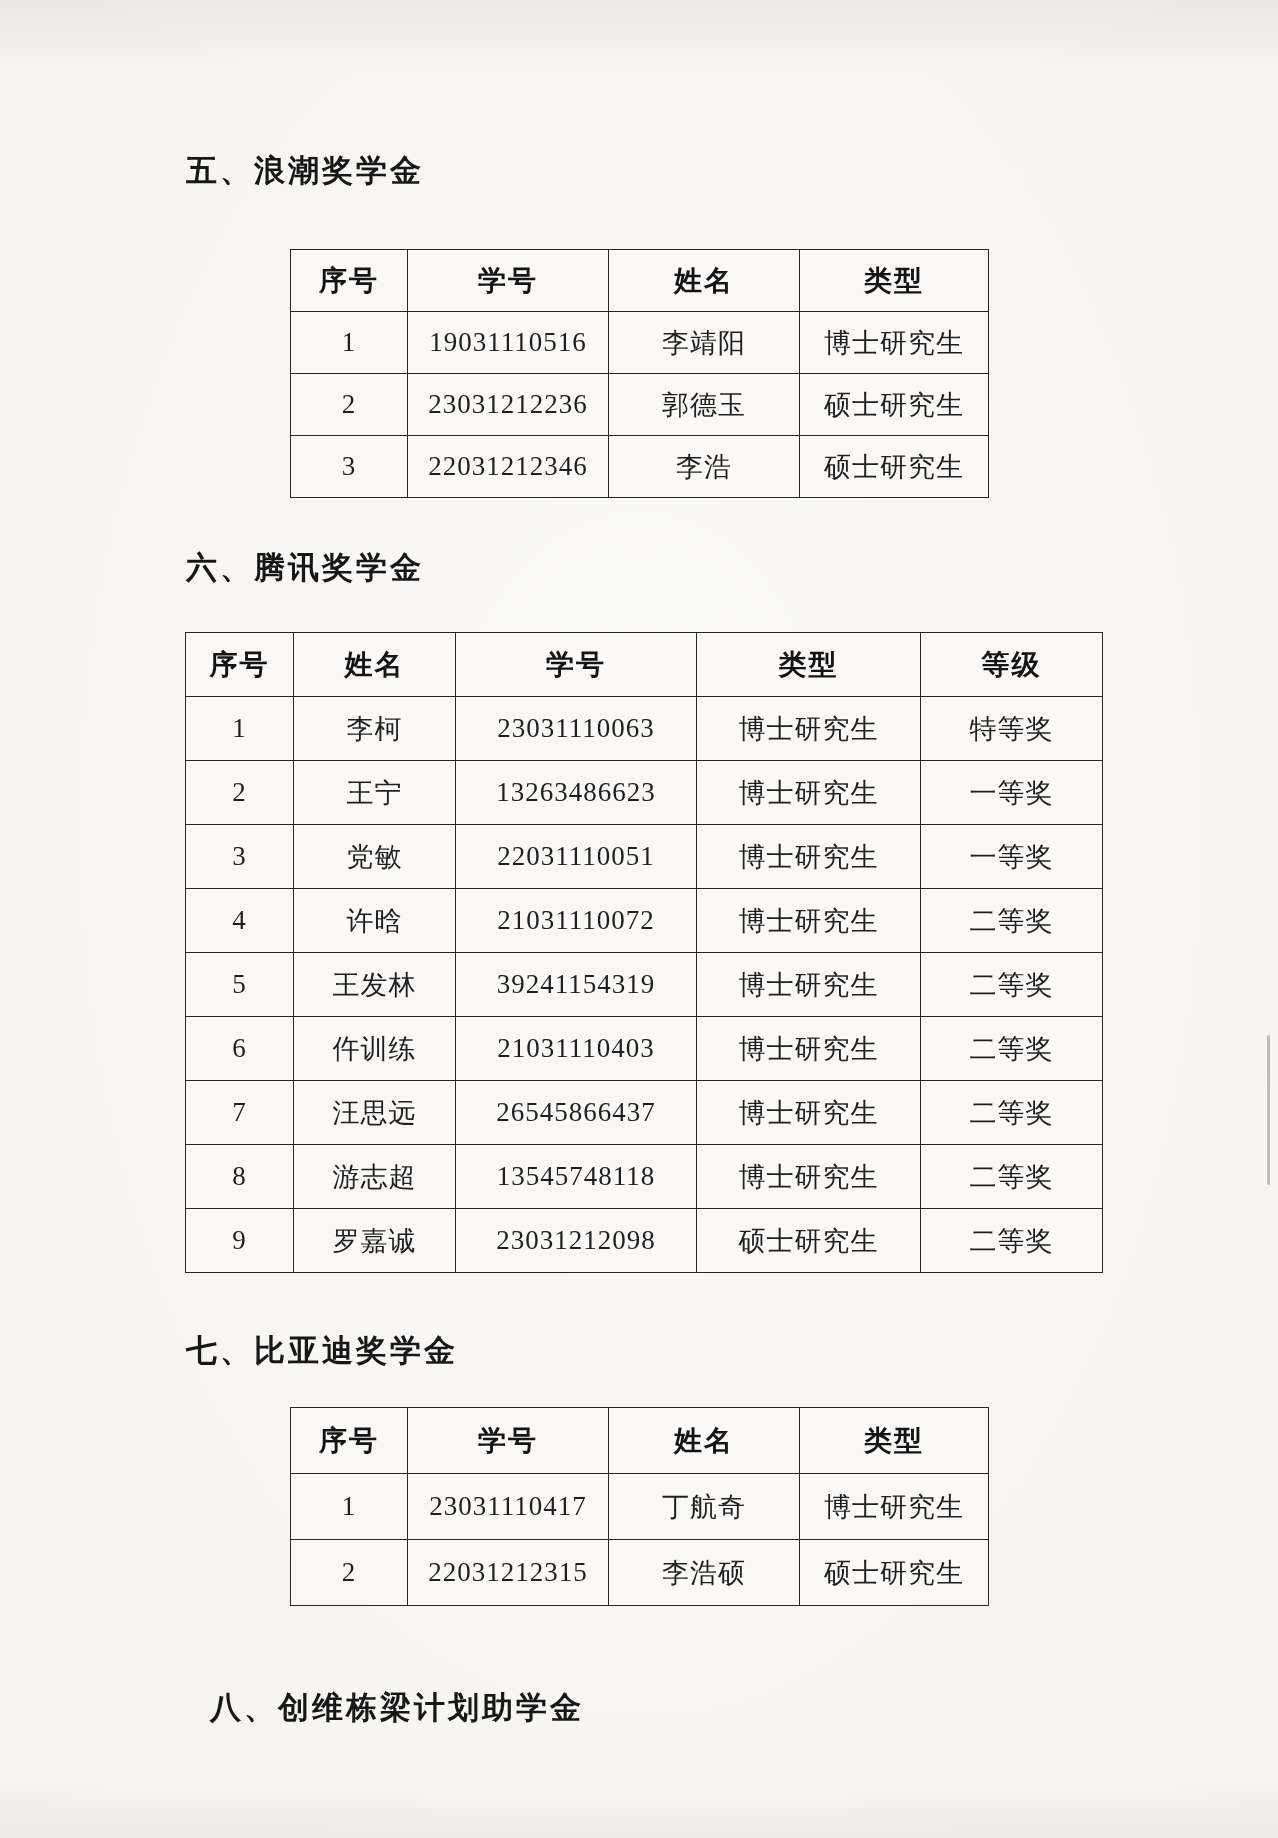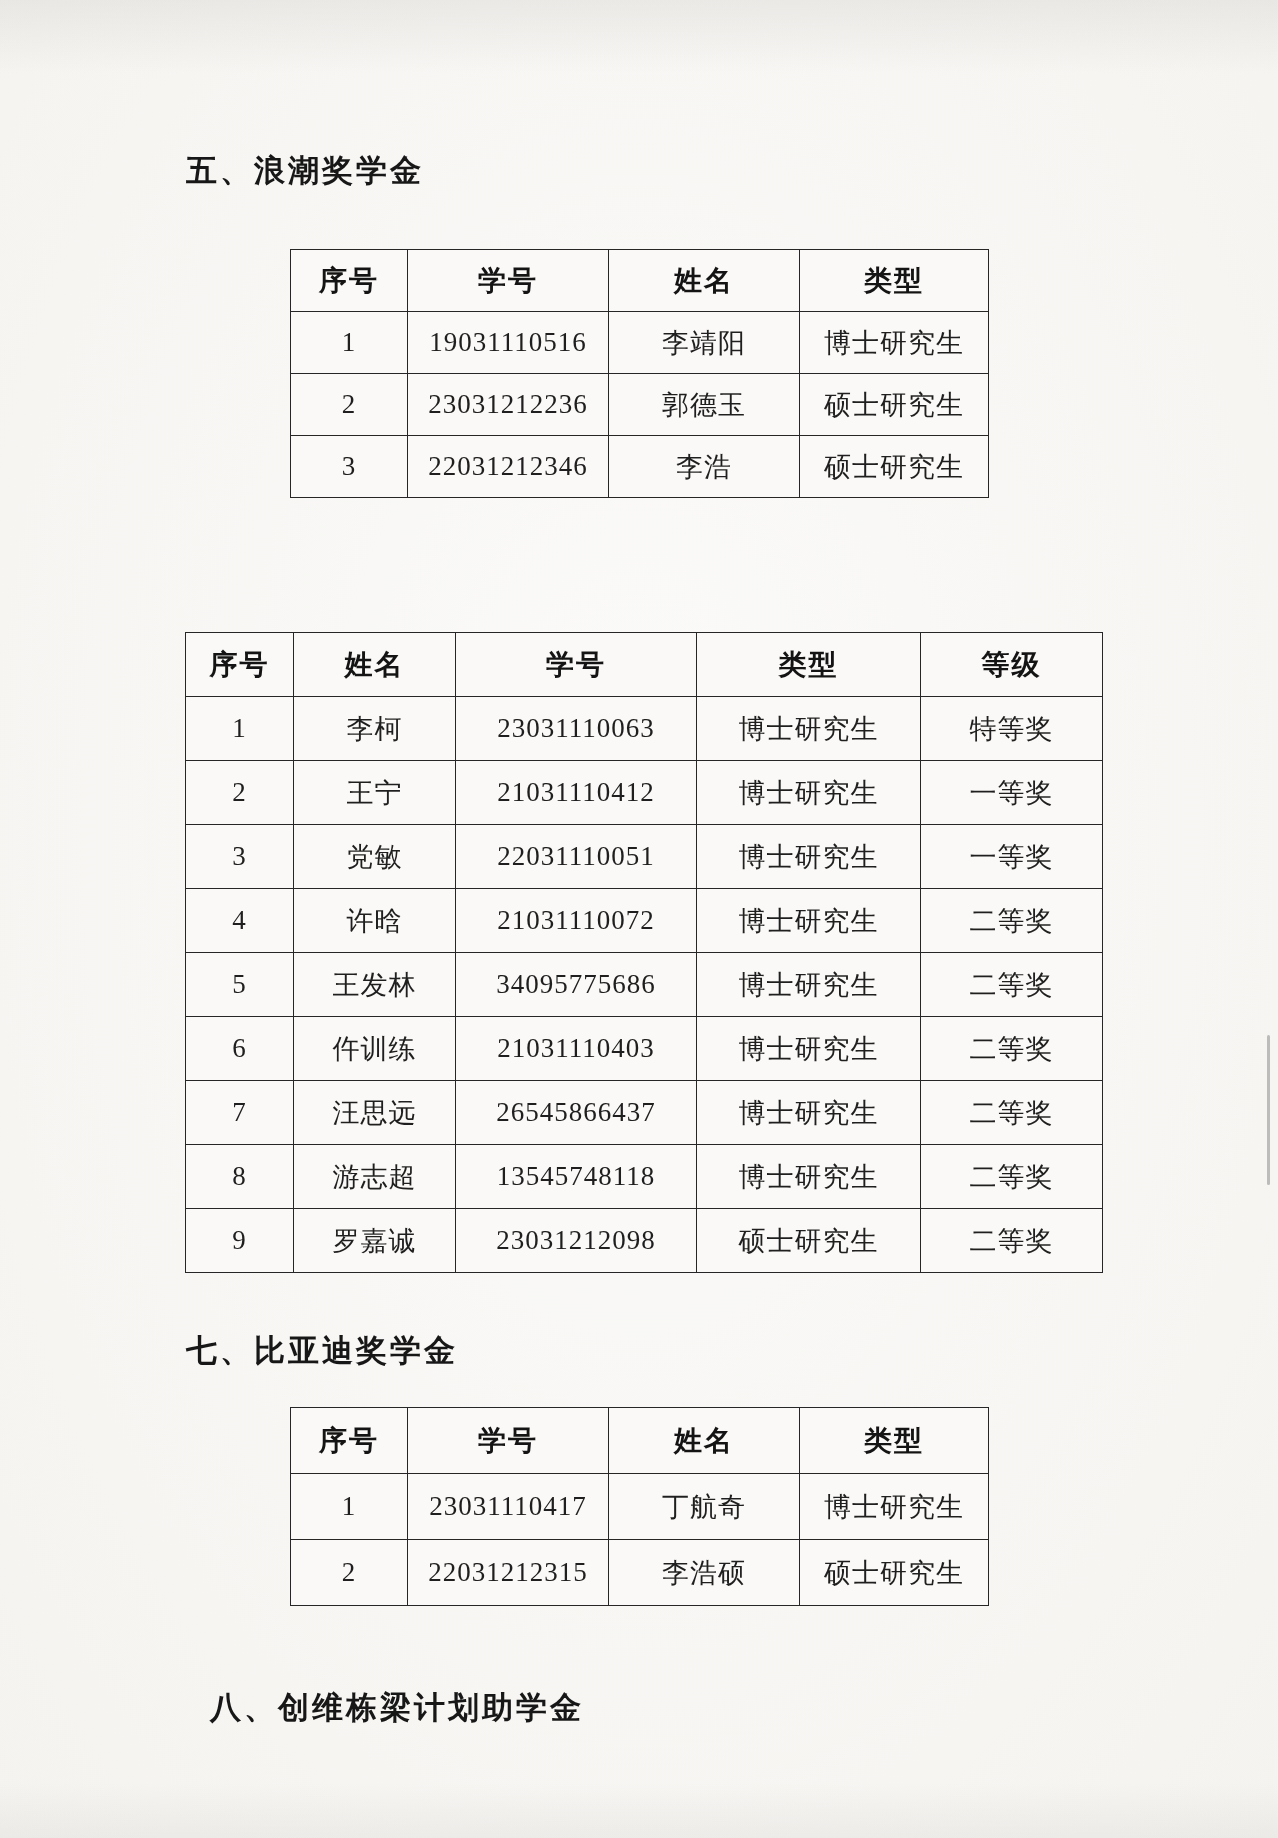--- a/index.html
+++ b/index.html
@@ -130,20 +130,21 @@
       </tr>
       <tr>
         <td>3</td>
         <td>22031212346</td>
         <td>李浩</td>
         <td>硕士研究生</td>
       </tr>
     </tbody>
   </table>
 
+  <h2 class="heading" id="h-sec6">六、腾讯奖学金</h2>
 
   <table class="award" id="table-tencent">
     <colgroup>
       <col style="width:108px">
         <col style="width:162px">
         <col style="width:241px">
         <col style="width:224px">
         <col style="width:182px">
     </colgroup>
     <thead>
@@ -159,42 +160,42 @@
       <tr>
         <td>1</td>
         <td>李柯</td>
         <td>23031110063</td>
         <td>博士研究生</td>
         <td>特等奖</td>
       </tr>
       <tr>
         <td>2</td>
         <td>王宁</td>
-        <td>21031110412</td>
+        <td>13263486623</td>
         <td>博士研究生</td>
         <td>一等奖</td>
       </tr>
       <tr>
         <td>3</td>
         <td>党敏</td>
         <td>22031110051</td>
         <td>博士研究生</td>
         <td>一等奖</td>
       </tr>
       <tr>
         <td>4</td>
         <td>许晗</td>
         <td>21031110072</td>
         <td>博士研究生</td>
         <td>二等奖</td>
       </tr>
       <tr>
         <td>5</td>
         <td>王发林</td>
-        <td>34095775686</td>
+        <td>39241154319</td>
         <td>博士研究生</td>
         <td>二等奖</td>
       </tr>
       <tr>
         <td>6</td>
         <td>仵训练</td>
         <td>21031110403</td>
         <td>博士研究生</td>
         <td>二等奖</td>
       </tr>

